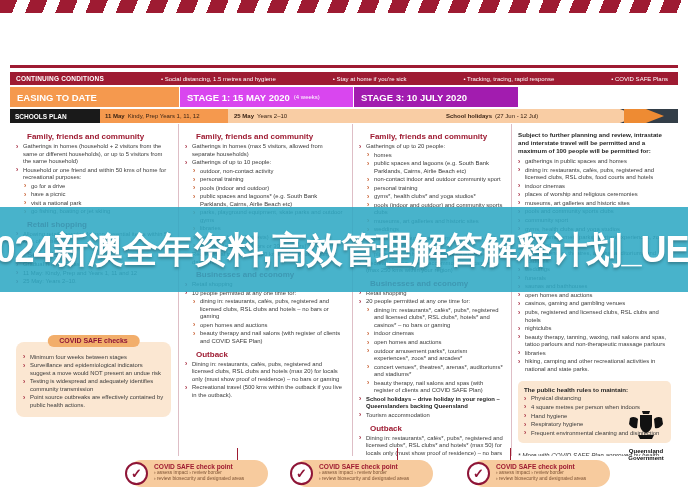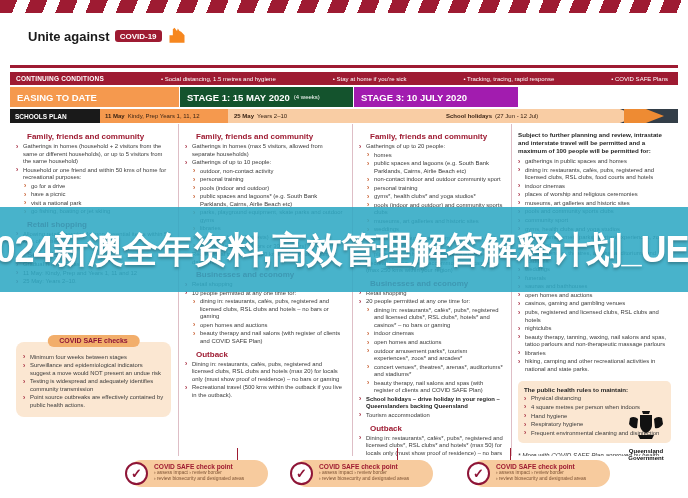--- a/index.html
+++ b/index.html
@@ -22,21 +22,21 @@
   .cond-bar { position:absolute; top:72px; left:10px; width:668px; height:13px; background:#9E1B32;
     display:flex; align-items:center; padding:0 10px 0 6px; justify-content:space-between; color:#fff; }
   .cond-label { font-size:6.5px; font-weight:bold; letter-spacing:.2px; }
   .cond-item { font-size:6px; }
 
   .stage-bar { position:absolute; top:87px; left:10px; width:668px; height:20px; display:flex; gap:1px; }
   .seg { display:flex; align-items:center; padding-left:7px; color:#fff; white-space:nowrap; }
   .seg .lbl { font-size:9.5px; font-weight:bold; }
   .seg .sub { font-size:6px; margin-left:4px; }
   .seg-easing { width:169px; background:#F5994E; }
-  .seg-1 { width:173px; background:#14532d; }
+  .seg-1 { width:173px; background:#d946ef; }
   .seg-2 { width:159px; background:#A81E45; }
   .seg-3 { width:164px; background:#a21caf; }
 
   .schools-bar { position:absolute; top:109px; left:10px; width:668px; height:14px; display:flex; }
   .sch-label { width:90px; background:#1a1a1a; color:#fff; font-size:6.5px; font-weight:bold; display:flex; align-items:center; padding-left:5px; }
   .sch-seg1 { width:128px; background:#F5994E; display:flex; align-items:center; padding-left:5px; font-size:6px; color:#3b2414; }
   .sch-seg2 { position:relative; width:374px; background:#F9CDA4; font-size:6px; color:#3b2414; }
   .sch-seg2 .t1 { position:absolute; left:6px; top:4px; }
   .sch-seg2 .t2 { position:absolute; left:218px; top:4px; }
   .sch-b { font-weight:bold; margin-right:3px; }
@@ -86,27 +86,20 @@
   .logo-text { font-size:6px; font-weight:bold; color:#111; line-height:1.15; }
 </style>
 </head>
 <body>
 
 <div class="page">
 
   <div class="stripes"></div>
 
   <div class="header">
-    <div class="unite">
-      <span class="unite-text">Unite against</span>
-      <span class="covid-badge">COVID-19</span>
-      <svg class="qld-map" viewBox="0 0 24 24">
-        <path fill="#F6871F" d="M9,2 L12,6 L13,3 L15,6 L17,7 L21,11 L21,20 L3,20 L3,11 L7,11 L7,4 Z"></path>
-      </svg>
-    </div>
   </div>
 
   <div class="rule"></div>
 
   <div class="cond-bar">
     <span class="cond-label">CONTINUING CONDITIONS</span>
     <span class="cond-item">• Social distancing, 1.5 metres and hygiene</span>
     <span class="cond-item">• Stay at home if you’re sick</span>
     <span class="cond-item">• Tracking, tracing, rapid response</span>
     <span class="cond-item">• COVID SAFE Plans</span>

